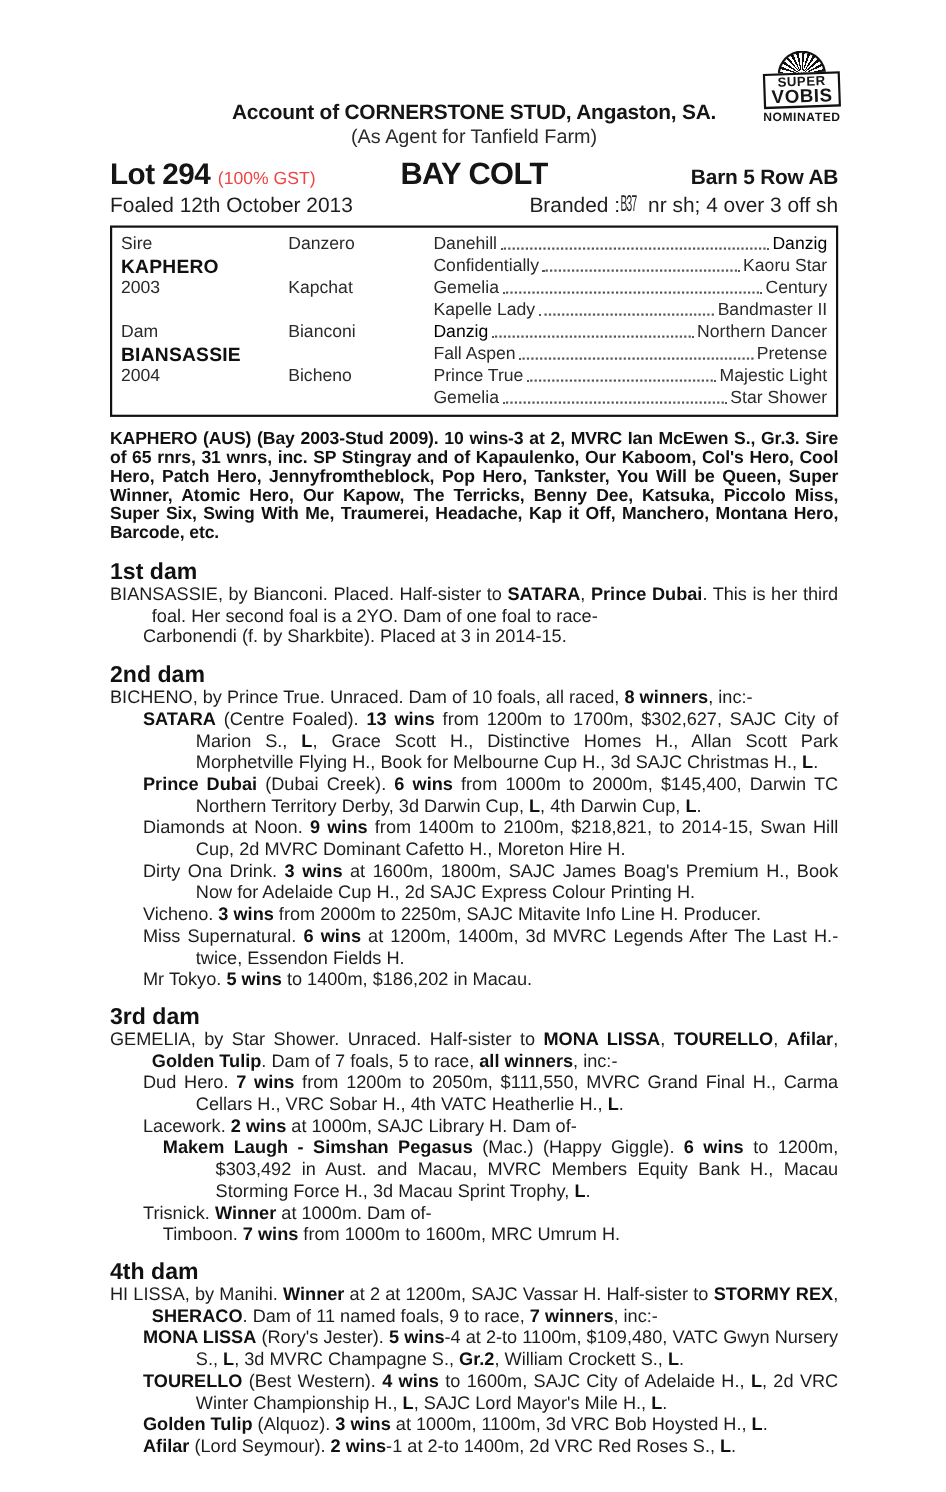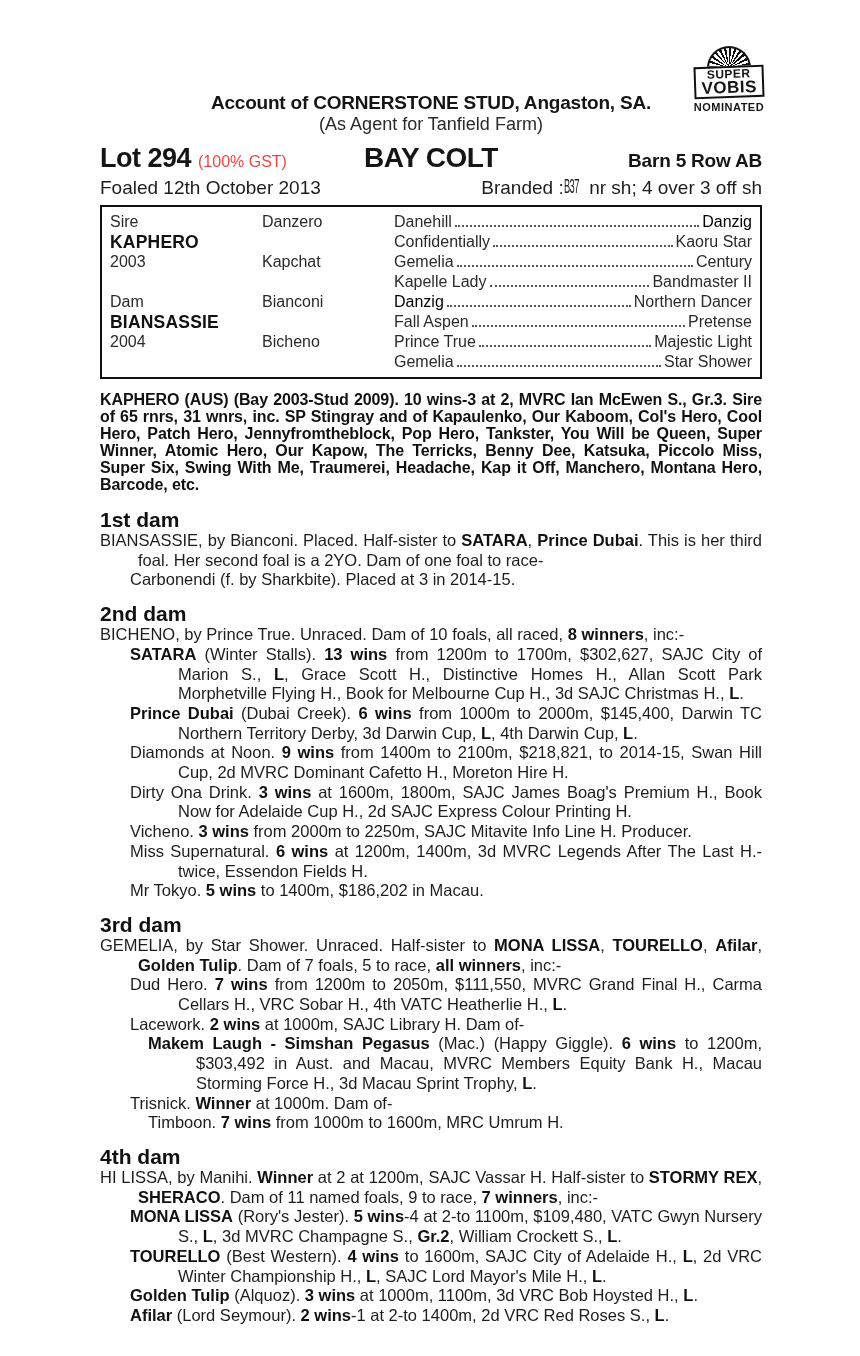--- a/index.html
+++ b/index.html
@@ -160,21 +160,21 @@
 
     <div class="dam-sections">
         <div class="sec">
           <div class="sec-head">1st dam</div>
           <p class="entry lvl0"><span>BIANSASSIE, by Bianconi. Placed. Half-sister to </span><span class="b">SATARA</span><span>, </span><span class="b">Prince Dubai</span><span>. This is her third foal. Her second foal is a 2YO. Dam of one foal to race-</span></p>
           <p class="entry lvl1"><span>Carbonendi (f. by Sharkbite). Placed at 3 in 2014-15.</span></p>
         </div>
         <div class="sec">
           <div class="sec-head">2nd dam</div>
           <p class="entry lvl0"><span>BICHENO, by Prince True. Unraced. Dam of 10 foals, all raced, </span><span class="b">8 winners</span><span>, inc:-</span></p>
-          <p class="entry lvl1"><span class="b">SATARA</span><span> (Winter Stalls). </span><span class="b">13 wins</span><span> from 1200m to 1700m, $302,627, SAJC City of Marion S., </span><span class="b">L</span><span>, Grace Scott H., Distinctive Homes H., Allan Scott Park Morphetville Flying H., Book for Melbourne Cup H., 3d SAJC Christmas H., </span><span class="b">L</span><span>.</span></p>
+          <p class="entry lvl1"><span class="b">SATARA</span><span> (Centre Foaled). </span><span class="b">13 wins</span><span> from 1200m to 1700m, $302,627, SAJC City of Marion S., </span><span class="b">L</span><span>, Grace Scott H., Distinctive Homes H., Allan Scott Park Morphetville Flying H., Book for Melbourne Cup H., 3d SAJC Christmas H., </span><span class="b">L</span><span>.</span></p>
           <p class="entry lvl1"><span class="b">Prince Dubai</span><span> (Dubai Creek). </span><span class="b">6 wins</span><span> from 1000m to 2000m, $145,400, Darwin TC Northern Territory Derby, 3d Darwin Cup, </span><span class="b">L</span><span>, 4th Darwin Cup, </span><span class="b">L</span><span>.</span></p>
           <p class="entry lvl1"><span>Diamonds at Noon. </span><span class="b">9 wins</span><span> from 1400m to 2100m, $218,821, to 2014-15, Swan Hill Cup, 2d MVRC Dominant Cafetto H., Moreton Hire H.</span></p>
           <p class="entry lvl1"><span>Dirty Ona Drink. </span><span class="b">3 wins</span><span> at 1600m, 1800m, SAJC James Boag's Premium H., Book Now for Adelaide Cup H., 2d SAJC Express Colour Printing H.</span></p>
           <p class="entry lvl1"><span>Vicheno. </span><span class="b">3 wins</span><span> from 2000m to 2250m, SAJC Mitavite Info Line H. Producer.</span></p>
           <p class="entry lvl1"><span>Miss Supernatural. </span><span class="b">6 wins</span><span> at 1200m, 1400m, 3d MVRC Legends After The Last H.-twice, Essendon Fields H.</span></p>
           <p class="entry lvl1"><span>Mr Tokyo. </span><span class="b">5 wins</span><span> to 1400m, $186,202 in Macau.</span></p>
         </div>
         <div class="sec">
           <div class="sec-head">3rd dam</div>
           <p class="entry lvl0"><span>GEMELIA, by Star Shower. Unraced. Half-sister to </span><span class="b">MONA LISSA</span><span>, </span><span class="b">TOURELLO</span><span>, </span><span class="b">Afilar</span><span>, </span><span class="b">Golden Tulip</span><span>. Dam of 7 foals, 5 to race, </span><span class="b">all winners</span><span>, inc:-</span></p>

